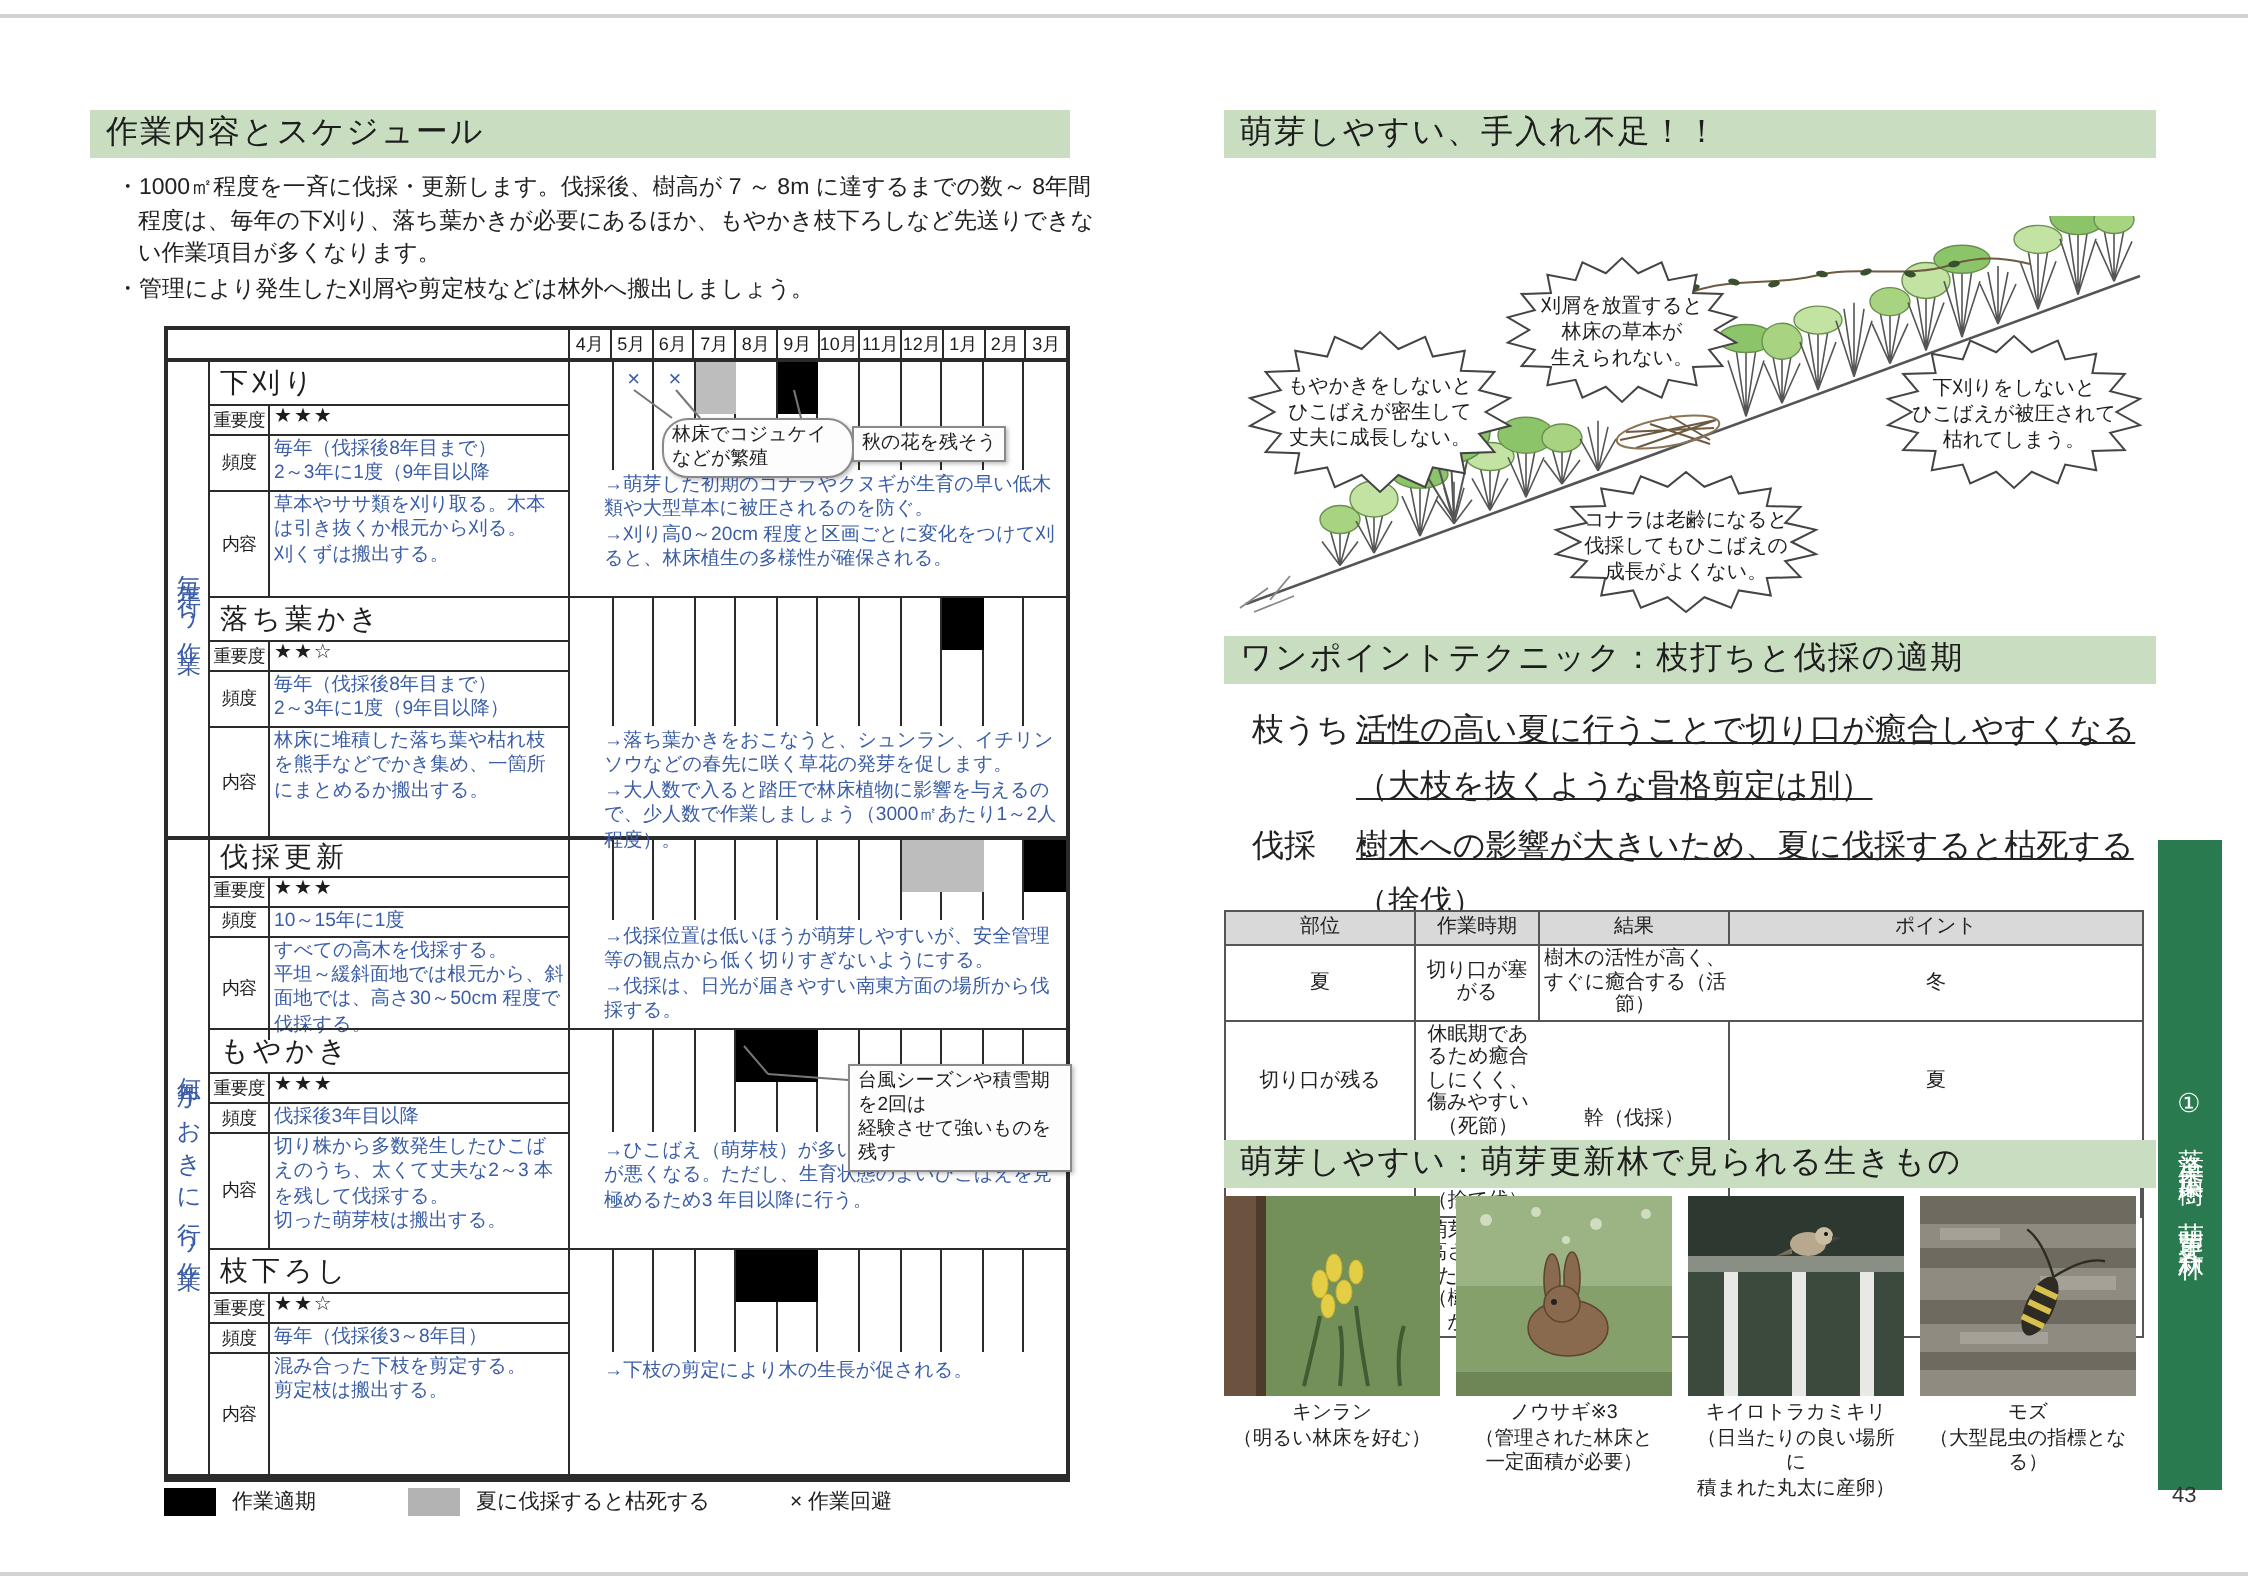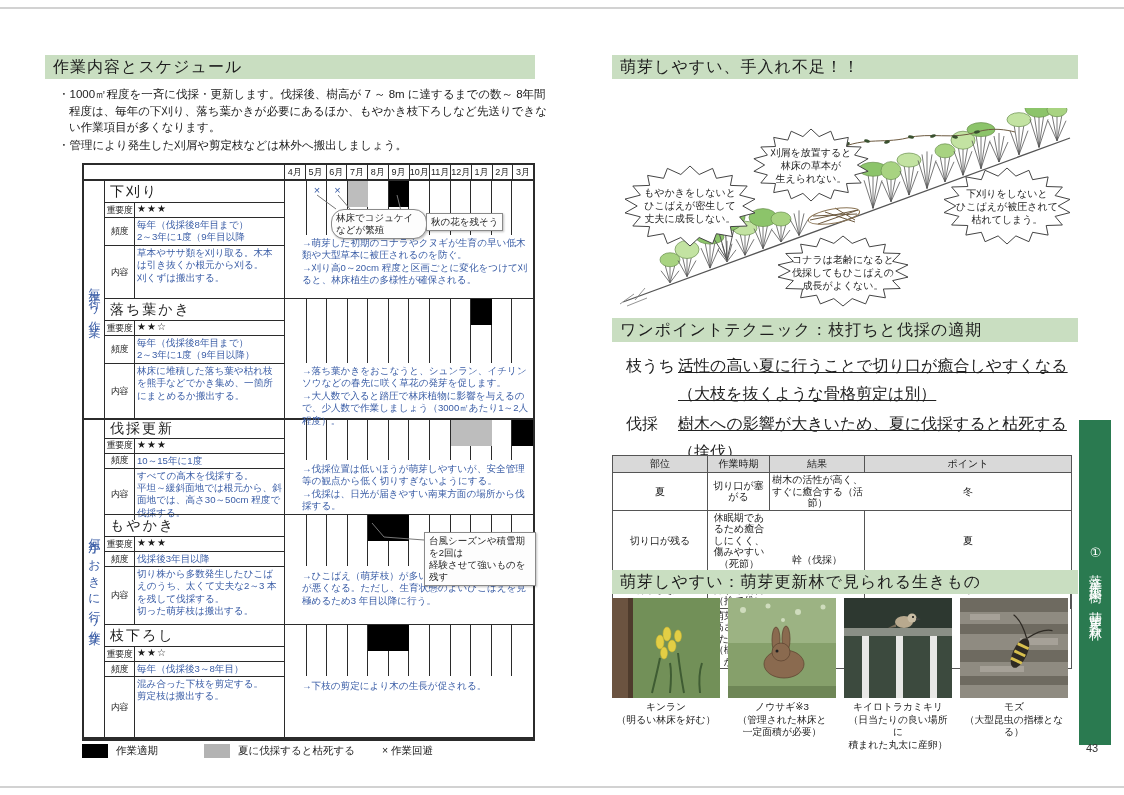--- a/index.html
+++ b/index.html
@@ -71,21 +71,21 @@
     box-shadow:1px 1px 2px rgba(0,0,0,.25); font-size:9.5px; line-height:1.25;
     color:#1d1d1d; padding:2px 4px; white-space:pre-line; z-index:6; }
   .leaders { position:absolute; left:0; top:0; width:100%; height:100%;
     pointer-events:none; z-index:5; }
 
   .legend { position:absolute; left:82px; top:744px; display:flex;
     align-items:center; font-size:10.5px; color:#1d1d1d; }
   .legend .box { width:26px; height:14px; margin-right:8px; }
   .legend .box.black { background:#000; }
   .legend .box.gray { background:#b3b3b3; margin-left:46px; }
-  .legend .xitem { margin-left:27px; }
+  .legend .xitem { margin-left:40px; }
 
   
   .rbullet { position:absolute; left:622px; top:92px; font-size:11.5px; color:#222; }
   .illus { position:absolute; left:615px; top:108px; }
   .illus text { font-size:10px; fill:#1d1d1d; }
   .tech { position:absolute; left:626px; top:352px; width:450px; font-size:16px;
     line-height:1.75; color:#222; }
   .tech .item { display:flex; margin-bottom:2px; }
   .tech .term { width:52px; white-space:pre; }
   .tech .desc { flex:1; white-space:pre-line;text-decoration:underline; }

